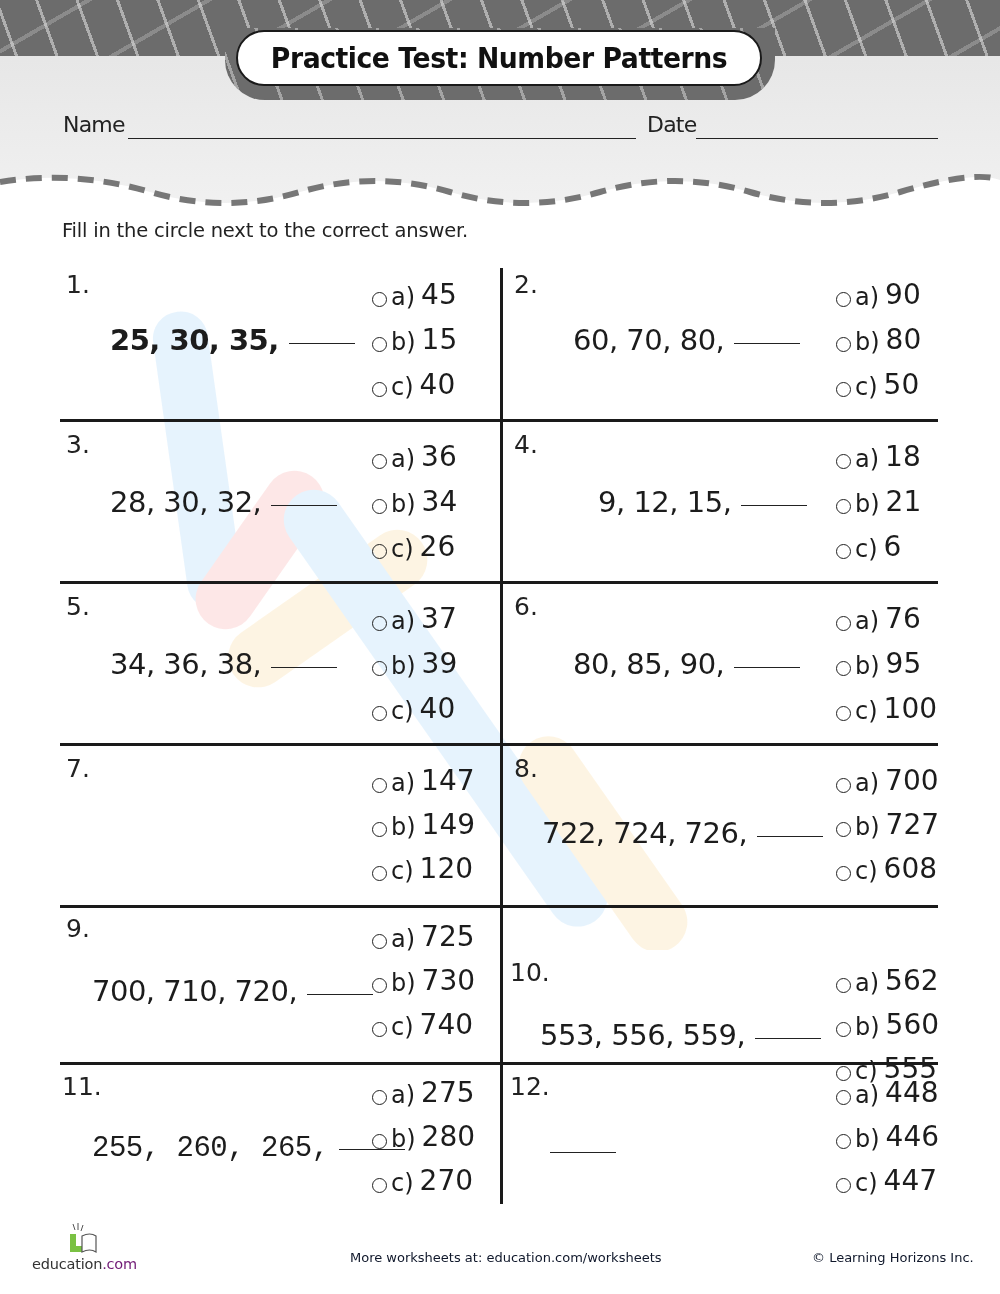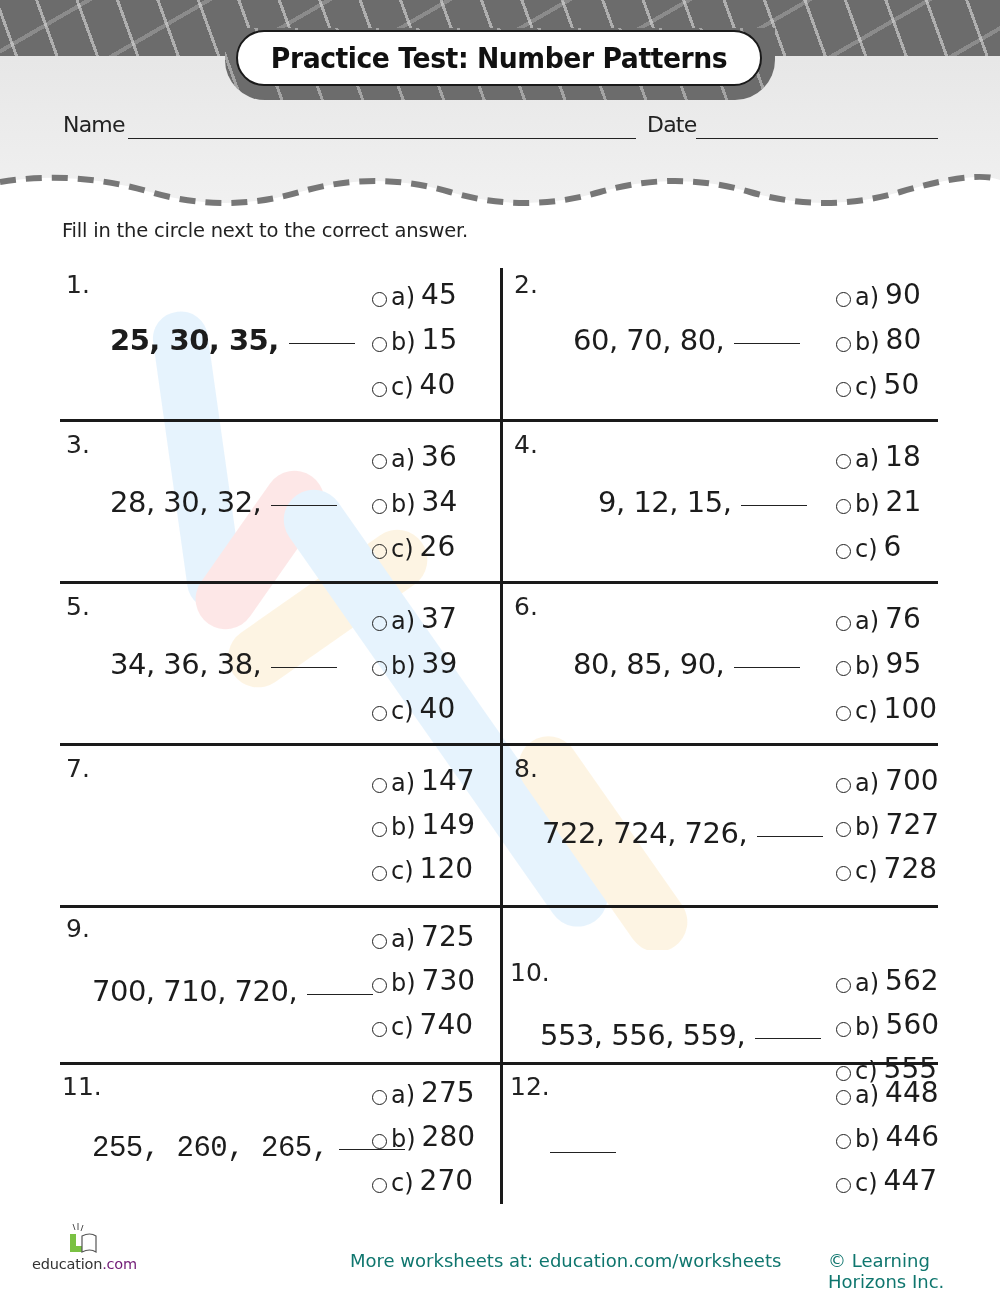--- a/index.html
+++ b/index.html
@@ -48,21 +48,21 @@
     .opt { position: absolute; font-size: 28px; color: #1c1c1c; white-space: nowrap; display: flex; align-items: flex-end; }
     .bubble {
       display: inline-block; width: 15px; height: 15px; border: 1.5px solid #222; border-radius: 50%;
       box-sizing: border-box; margin-right: 4px; margin-bottom: 4px;
     }
     .opt-letter { font-size: 24px; margin-right: 6px; }
     .watermark {
       position: absolute; left: 150px; top: 300px; width: 700px; height: 650px; pointer-events: none;
       opacity: 0.13;
     }
-    .footer { position: absolute; top: 1250px; font-size: 18px; color: #0f766e; }
+    .footer { position: absolute; top: 1250px; font-size: 13px; color: #0f172a; }
     .logo-wrap { position: absolute; left: 32px; top: 1222px; width: 120px; height: 54px; }
     .logo-text { position: absolute; left: 0; top: 34px; font-size: 14.5px; color: #333; letter-spacing: -0.2px; }
     .logo-text .dot { color: #701a75; }
   </style>
 </head>
 <body>
 
 <div class="header-band"></div>
 <div class="pattern-band"></div>
 <div class="title-tab"></div>
@@ -241,21 +241,21 @@
       <span>700</span>
     </div>
   <div class="opt" style="left:328px; top:56px;">
       <span class="bubble"></span>
       <span class="opt-letter">b)</span>
       <span>727</span>
     </div>
   <div class="opt" style="left:328px; top:100px;">
       <span class="bubble"></span>
       <span class="opt-letter">c)</span>
-      <span>728</span>
+      <span>608</span>
     </div>
 </div>
 
 <div class="cell" style="left:60px; top:912px;">
   <div class="qnum" style="left:6px; top:2px;">9.</div>
   <div class="seq" style="left:32px; top:62px;"><span>700, 710, 720,</span><span class="blank"></span></div>
   <div class="opt" style="left:312px; top:8px;">
       <span class="bubble"></span>
       <span class="opt-letter">a)</span>
       <span>725</span>
@@ -334,13 +334,13 @@
   <svg width="60" height="34" viewBox="0 0 60 34" style="position:absolute; left:30px; top:0;">
     <path d="M8,12 L8,30 L20,30 L20,24 L14,24 L14,12 Z" fill="#7ac143"></path>
     <path d="M20,14 Q28,10 34,14 L34,30 Q28,26 20,30 Z" fill="none" stroke="#555" stroke-width="1.2"></path>
     <line x1="13" y1="8" x2="11" y2="2" stroke="#555" stroke-width="1"></line>
     <line x1="16" y1="8" x2="16" y2="1" stroke="#555" stroke-width="1"></line>
     <line x1="19" y1="9" x2="21" y2="3" stroke="#555" stroke-width="1"></line>
   </svg>
   <div class="logo-text"><span>education</span><span class="dot">.com</span></div>
 </div>
 <div class="footer" style="left:350px;">More worksheets at: education.com/worksheets</div>
-<div class="footer" style="left:812px;margin-left:16px;">© Learning Horizons Inc.</div>
+<div class="footer" style="left:812px;">© Learning Horizons Inc.</div>
 
 </body></html>

